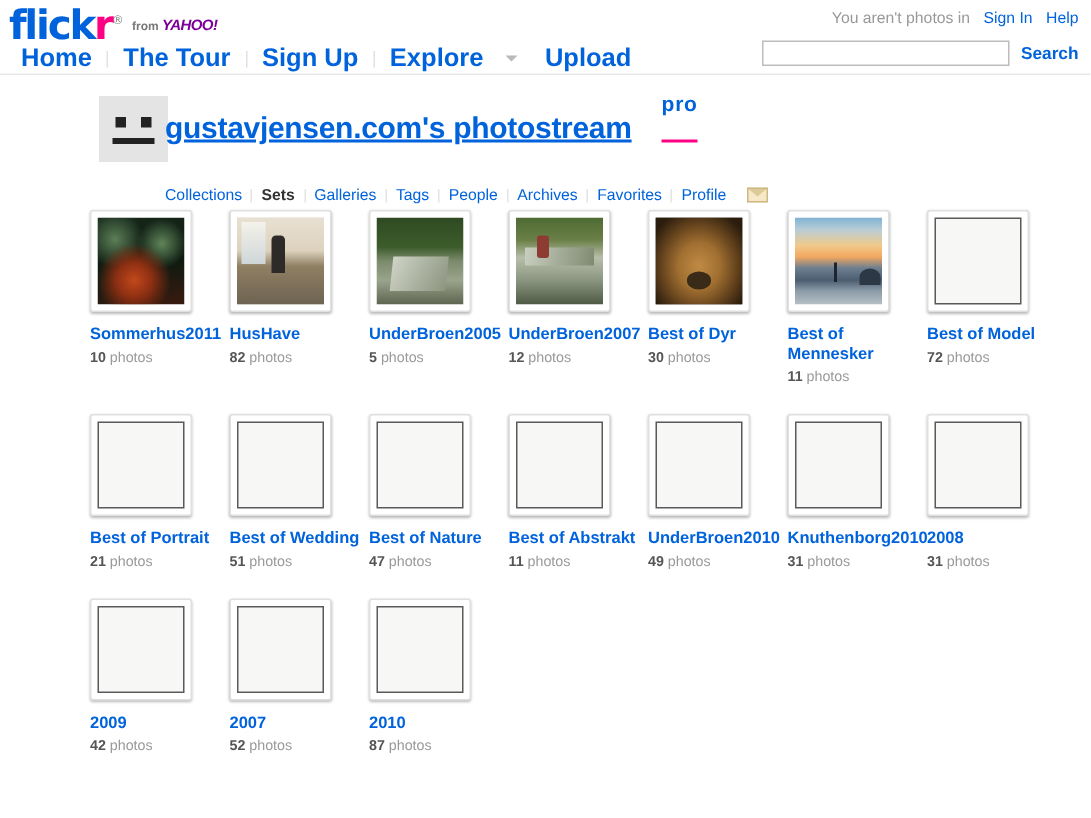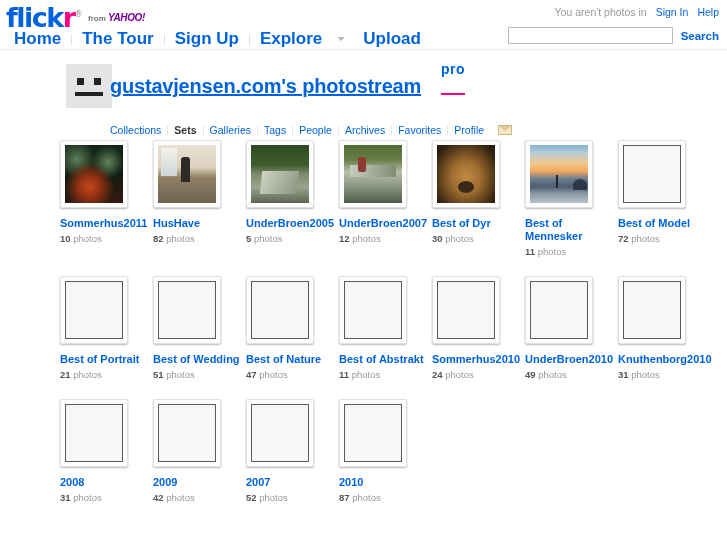--- a/index.html
+++ b/index.html
@@ -532,27 +532,20 @@
       <div class="thumb-wrap">
         <div class="thumb empty"></div>
       </div>
       <a href="#" class="set-title">Best of Abstrakt</a>
       <div class="set-count"><b>11</b> <span>photos</span></div>
     </div>
     <div class="set-cell">
       <div class="thumb-wrap">
         <div class="thumb empty"></div>
       </div>
-      <a href="#" class="set-title">Sommerhus2010</a>
-      <div class="set-count"><b>24</b> <span>photos</span></div>
-    </div>
-    <div class="set-cell">
-      <div class="thumb-wrap">
-        <div class="thumb empty"></div>
-      </div>
       <a href="#" class="set-title">UnderBroen2010</a>
       <div class="set-count"><b>49</b> <span>photos</span></div>
     </div>
     <div class="set-cell">
       <div class="thumb-wrap">
         <div class="thumb empty"></div>
       </div>
       <a href="#" class="set-title">Knuthenborg2010</a>
       <div class="set-count"><b>31</b> <span>photos</span></div>
     </div>

